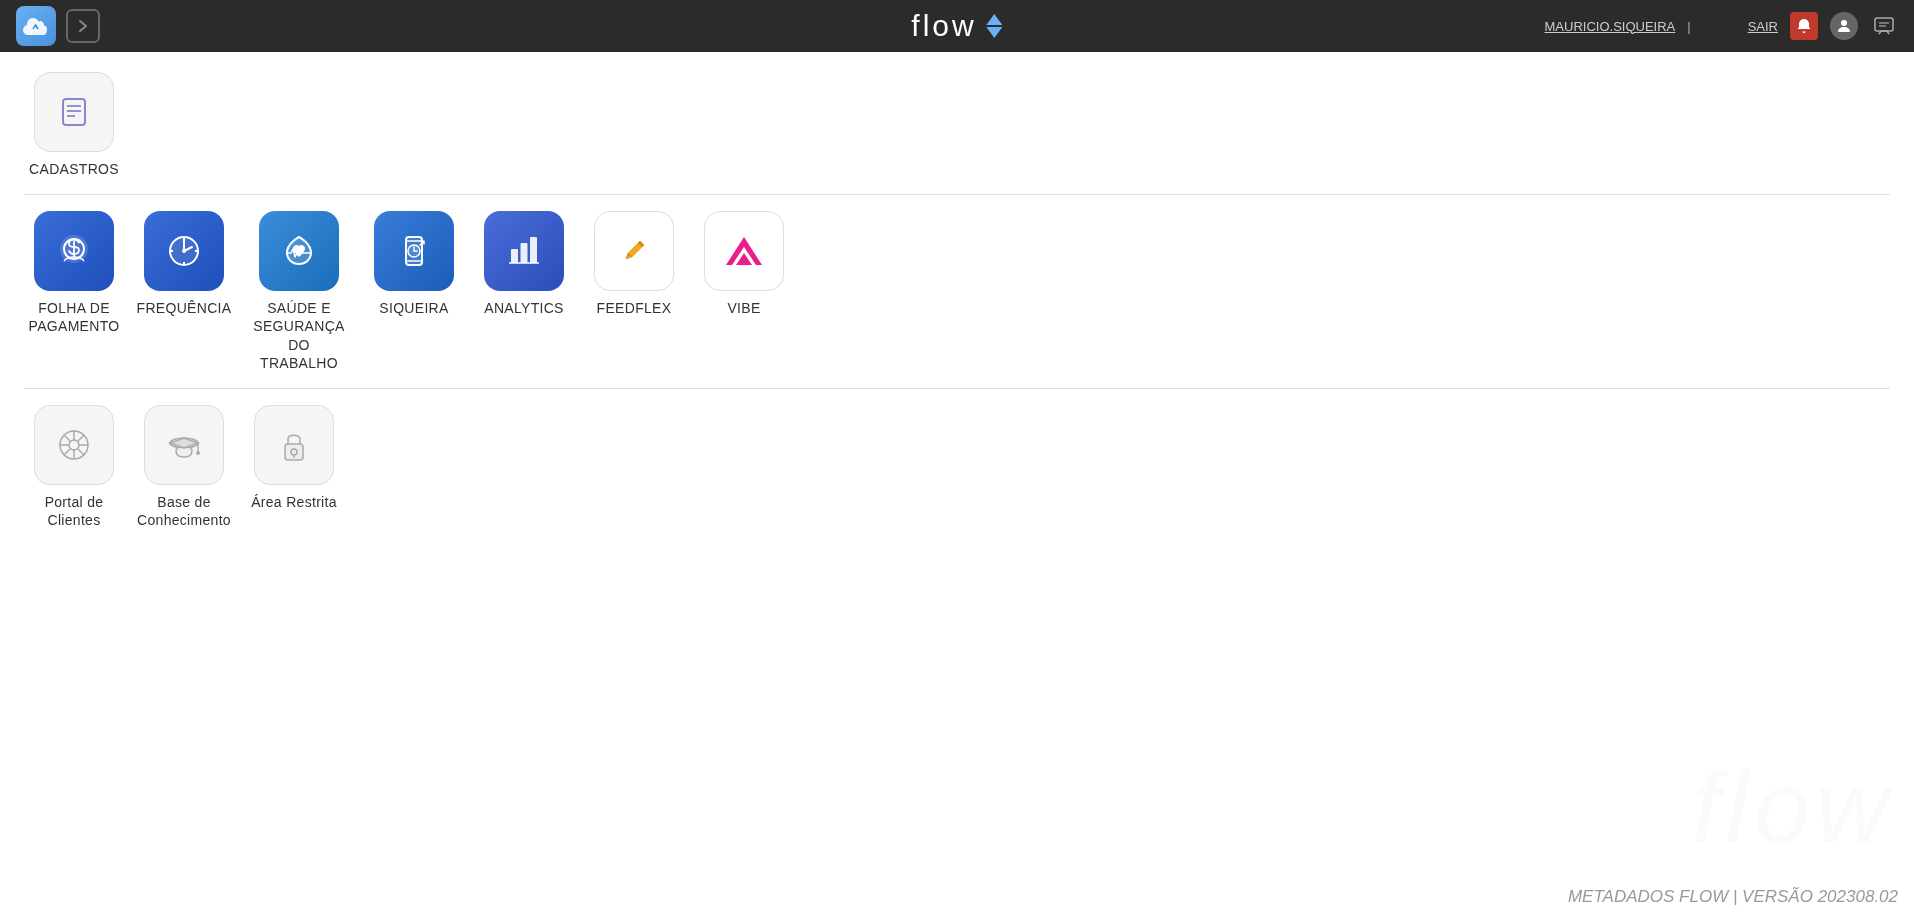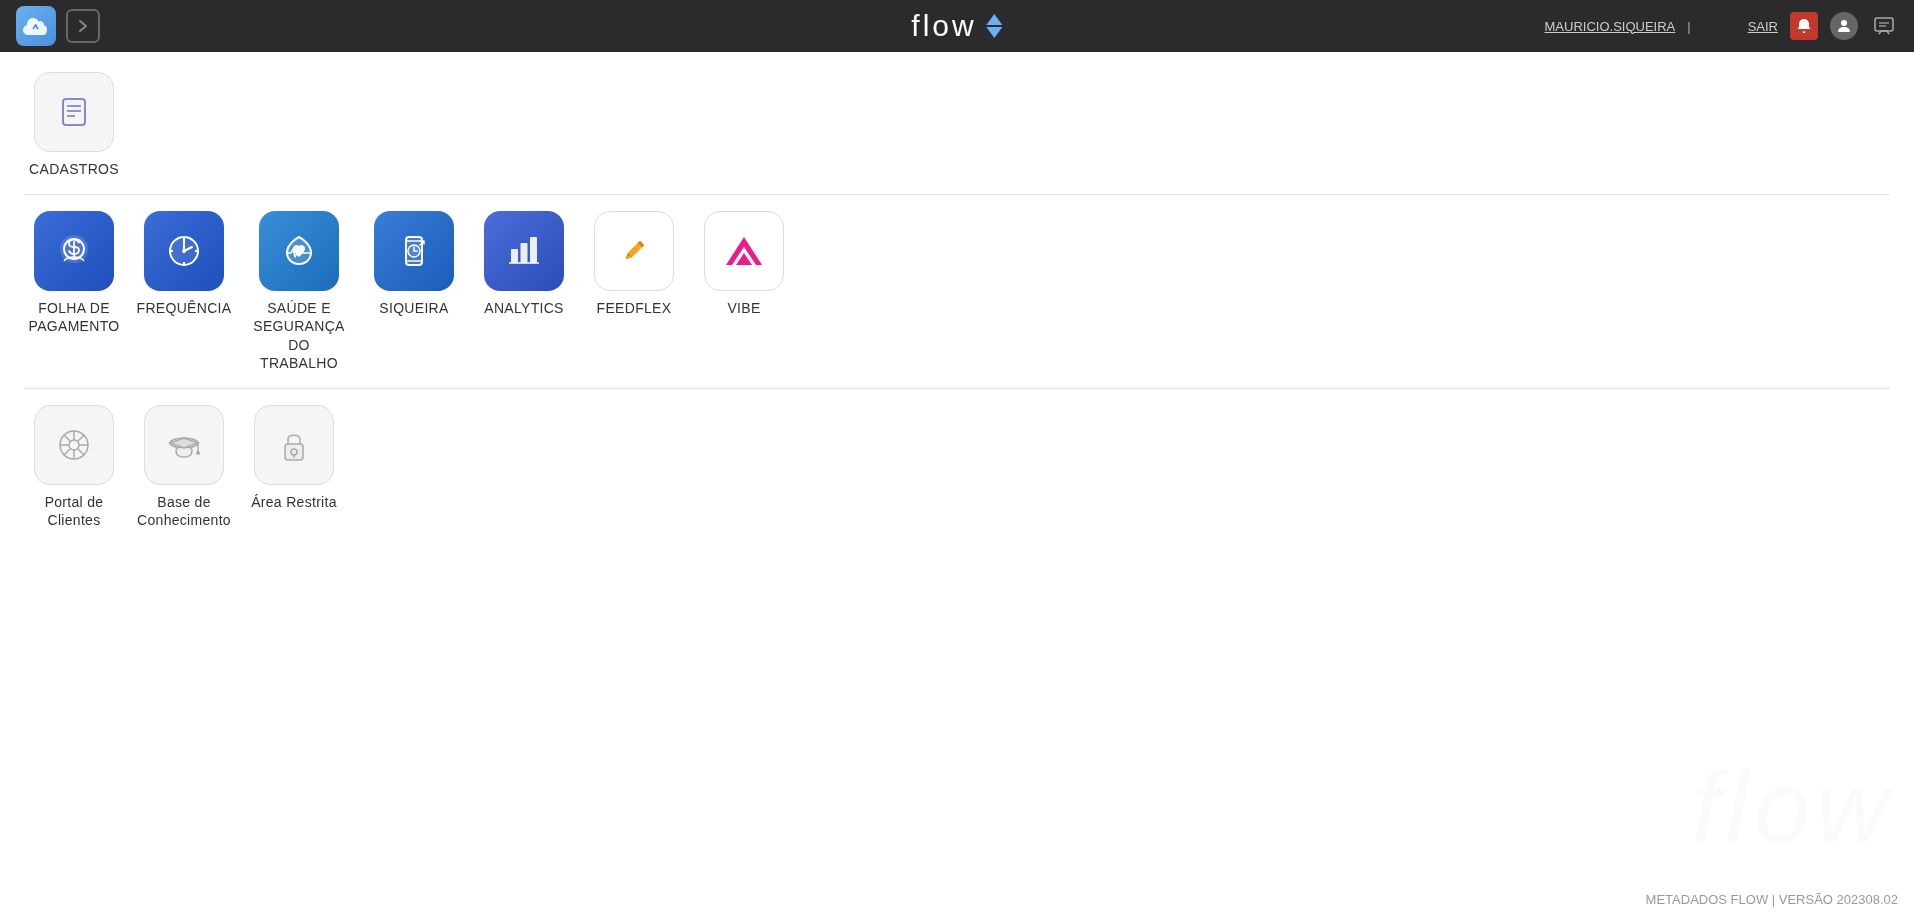--- a/index.html
+++ b/index.html
@@ -135,22 +135,23 @@
       font-weight: 300;
       color: #000;
       letter-spacing: 5px;
       pointer-events: none;
       font-style: italic;
     }
     .footer-version {
       position: fixed;
       bottom: 8px;
       right: 16px;
-      font-size: 13px;
+      font-size: 17px;
       color: #999;
+      font-style: italic;
     }
   </style>
 </head>
 <body>
 
 <div class="header">
   <div class="header-left">
     <div class="header-logo-icon">
 
       <svg width="28" height="22" viewBox="0 0 28 22" fill="none">

